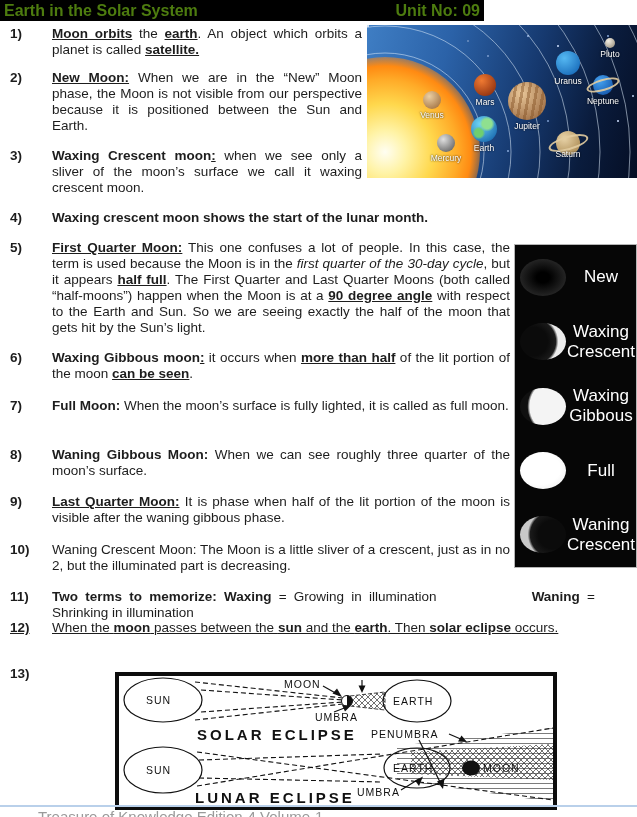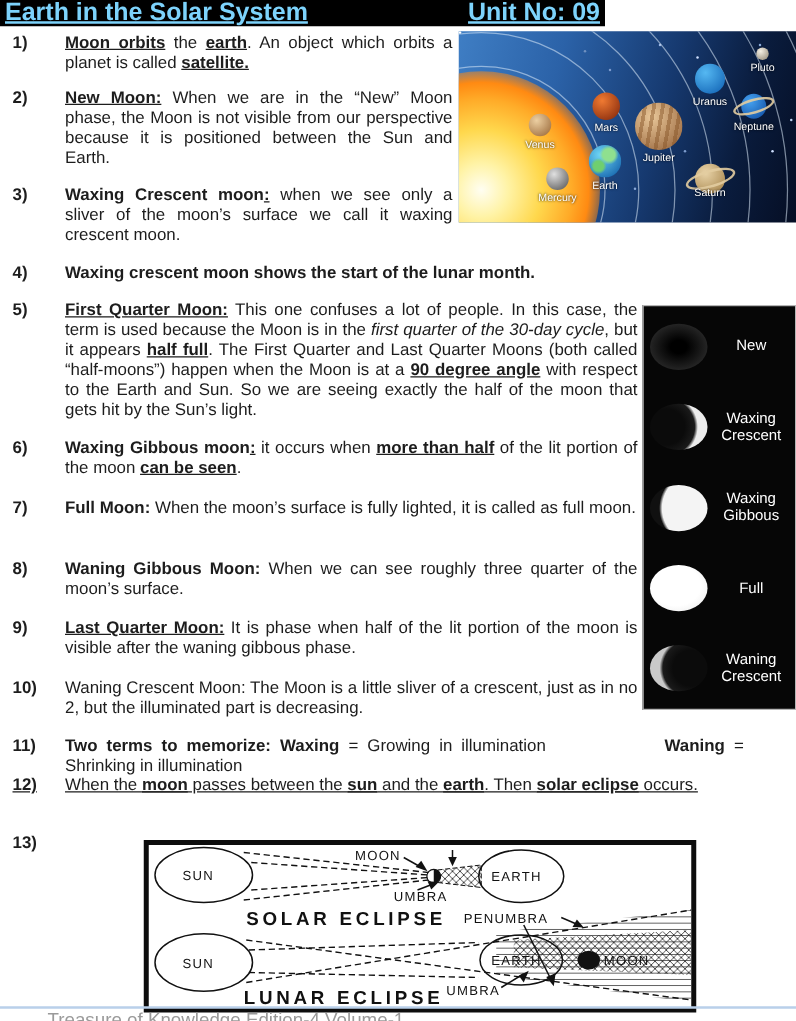--- a/index.html
+++ b/index.html
@@ -1,21 +1,21 @@
 <!DOCTYPE html>
 <html><head>
 <meta charset="utf-8">
 <style>
   html,body{margin:0;padding:0;background:#fff;}
   .page{position:relative;width:637px;height:817px;overflow:hidden;background:#fff;
         font-family:"Liberation Sans",sans-serif;color:#1d1d1d;}
   
   .header-bar{position:absolute;left:0;top:0;width:484px;height:21px;background:#000;
               display:flex;justify-content:space-between;align-items:center;padding:0 4px;box-sizing:border-box;}
-  .header-bar span{color:#7dd3fc;font-weight:bold;font-size:20px;line-height:21px;white-space:nowrap;text-decoration:underline;}
+  .header-bar span{color:#4d7c0f;font-weight:bold;font-size:16px;line-height:21px;white-space:nowrap;}
   
   .item{position:absolute;left:10px;display:flex;font-size:13.5px;line-height:1.18;}
   .item .num{width:42px;flex-shrink:0;font-weight:bold;}
   .item .txt{text-align:justify;}
   .i1{top:26px;width:352px;}  .i2{top:70px;width:352px;}  .i3{top:148px;width:352px;}
   .i4{top:210px;width:600px;} .i5{top:240px;width:500px;} .i6{top:350px;width:500px;}
   .i7{top:398px;width:500px;} .i8{top:447px;width:500px;} .i9{top:494px;width:500px;}
   .i10{top:542px;width:500px;}.i11{top:589px;width:585px;}.i12{top:620px;width:600px;text-decoration:underline;}
   .i13{top:650px;width:600px;margin-top:16px;}
   .sb{font-weight:bold;} .su{text-decoration:underline;} .si{font-style:italic;}
@@ -35,21 +35,21 @@
   .planet{position:relative;border-radius:50%;}
   .p-label{position:absolute;width:64px;text-align:center;color:#fff;font-size:8.5px;
            text-shadow:0 0 2px #000;}
   .ring{position:absolute;border:2px solid rgba(226,204,160,.9);border-radius:50%;
         transform:rotate(-16deg);box-sizing:border-box;}
   
   .moon-panel{position:absolute;left:514px;top:244px;width:123px;height:324px;background:#060606;
               border:1px solid #b5b5b5;box-sizing:border-box;display:flex;flex-direction:column;}
   .mp-row{flex:1;display:flex;align-items:center;padding-left:5px;}
   .moon{width:46px;height:37px;border-radius:50%;flex-shrink:0;}
-  .mp-label{flex:1;text-align:center;color:#fff;font-size:12px;line-height:1.15;}
+  .mp-label{flex:1;text-align:center;color:#fff;font-size:17px;line-height:1.15;}
   .m-new{background:radial-gradient(ellipse at 50% 50%,#000 20%,#1e1e1e 62%,#3a3a3a 100%);}
   .m-waxing-crescent{background:radial-gradient(circle 26px at 29% 50%,#0b0b0b 55%,#1a1a1a 86%,#ececec 96%);}
   .m-first-quarter{background:linear-gradient(90deg,#101010 0 47%,#f2f2f2 53% 100%);}
   .m-waxing-gibbous{background:radial-gradient(circle 31px at 82% 50%,#f4f4f4 90%,#101010 98%);}
   .m-full{background:radial-gradient(ellipse at 45% 45%,#fff 55%,#e6e6e6 100%);}
   .m-waning-gibbous{background:radial-gradient(circle 31px at 18% 50%,#f4f4f4 90%,#101010 98%);}
   .m-last-quarter{background:linear-gradient(90deg,#f2f2f2 0 47%,#101010 53% 100%);}
   .m-waning-crescent{background:radial-gradient(circle 26px at 71% 50%,#0b0b0b 55%,#1a1a1a 86%,#c9c9c9 96%);}
   
   .eclipse{position:absolute;left:115px;top:672px;width:442px;height:138px;background:#fff;

